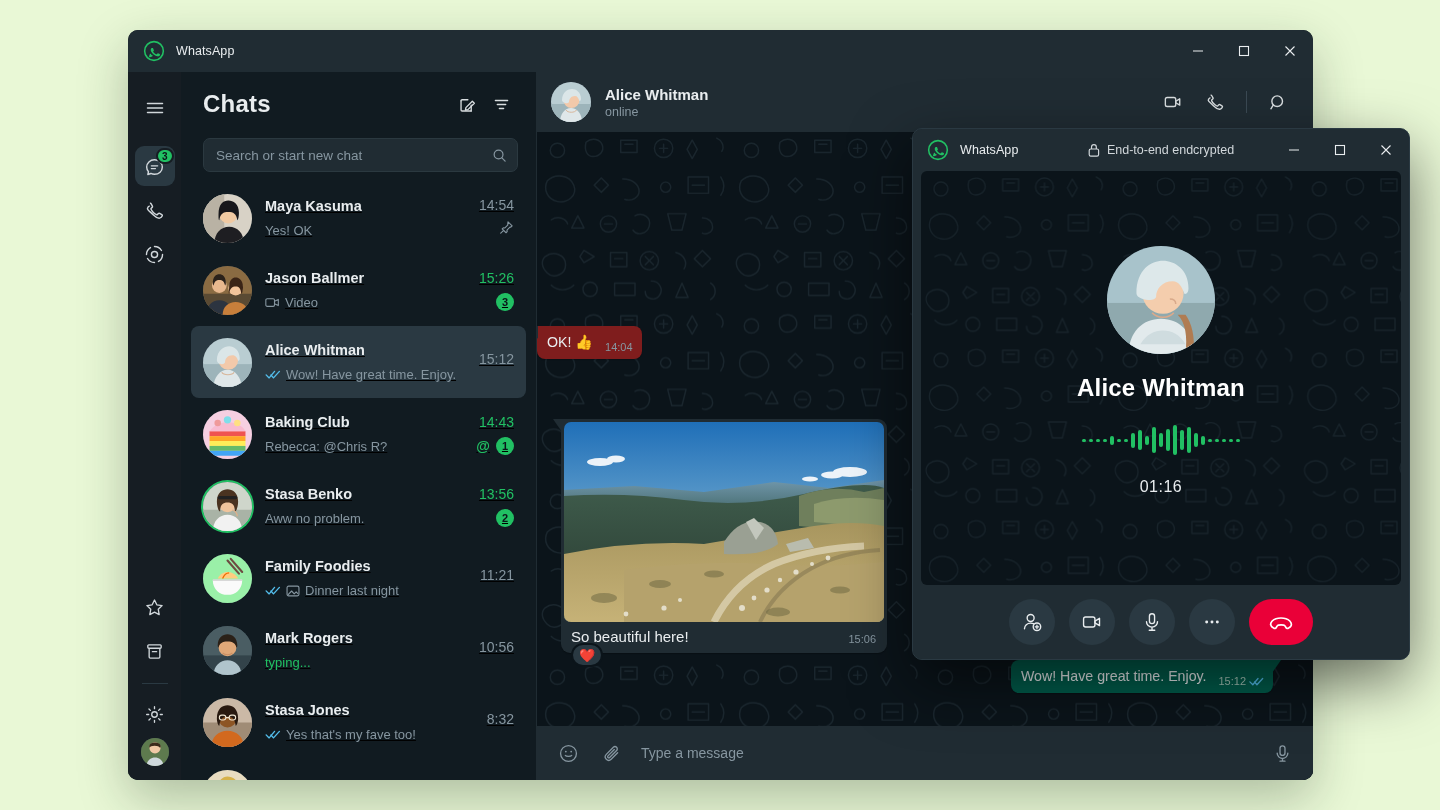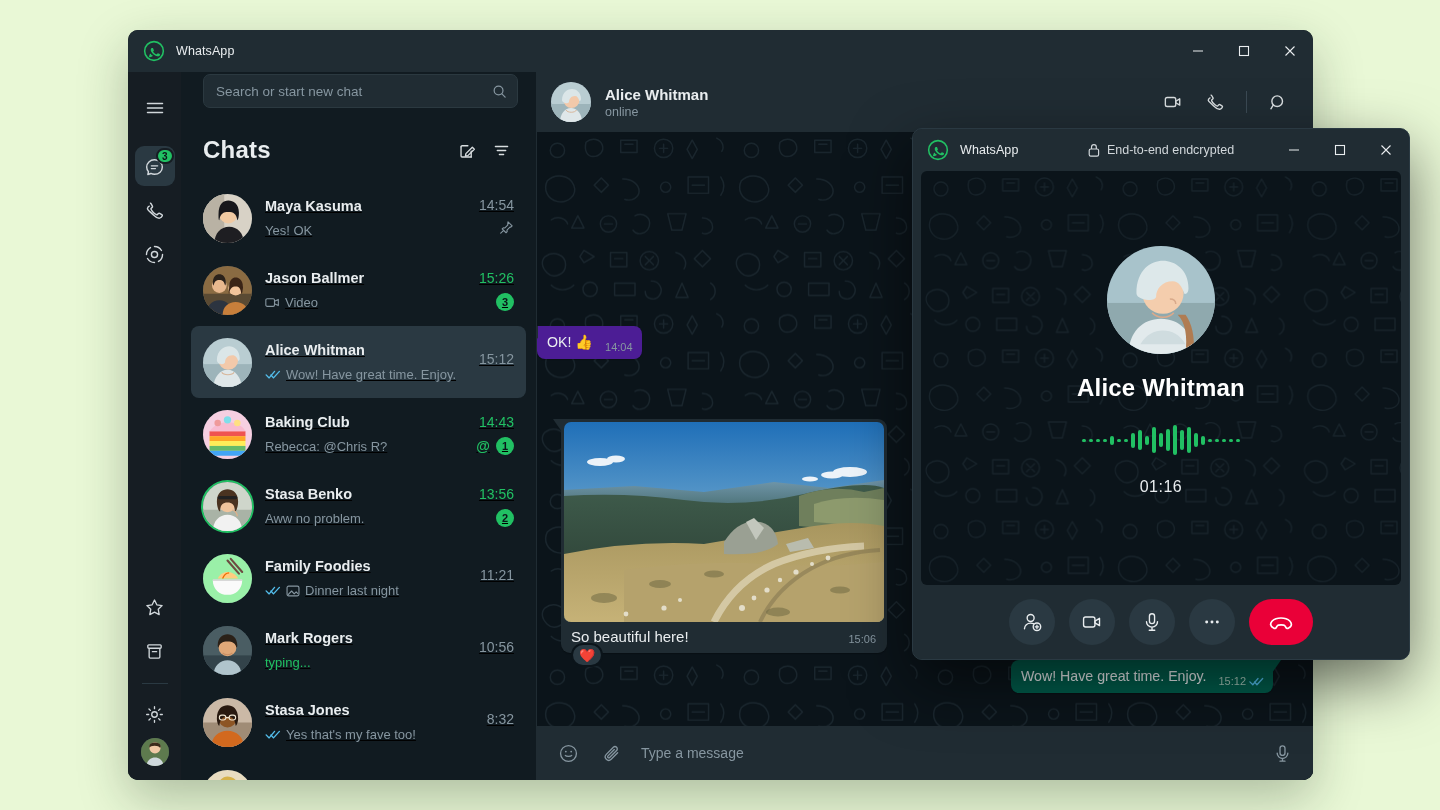--- a/index.html
+++ b/index.html
@@ -130,21 +130,21 @@
   }
   #wallpaper{position:absolute;inset:0;opacity:.5;}
   #msg-scroll{position:absolute;inset:0;padding:14px 40px 10px 24px;}
 
   .msg{ position:absolute; display:flex; }
   .bubble{
     border-radius:8px; padding:7px 9px 7px 10px; font-size:14.2px; color:#e9edef;
     position:relative; box-shadow:0 1px 1px rgba(0,0,0,.2); line-height:1.32;
     max-width:420px;
   }
-  .bubble.in{ background:#4c1d95; border-top-left-radius:0;}
+  .bubble.in{ background:#7f1d1d; border-top-left-radius:0;}
   .bubble.out{ background:#005c4b; border-top-right-radius:0;}
   .bubble .meta{
     font-size:11px; color:#8696a0; display:inline-flex; align-items:center; gap:3px;
     margin-left:8px; vertical-align:bottom; position:relative; top:3px;
   }
   .bubble.out .meta{ color:#a7c6b9; }
   .bubble.out .meta svg{stroke:#53bdeb;}
   .tail{position:absolute;top:0;width:9px;height:13px;}
   .tail.l{left:-8px;}
   .tail.r{right:-8px;}
@@ -307,43 +307,43 @@
         <svg class="ph" viewBox="0 0 40 40" preserveAspectRatio="xMidYMid slice">
           <rect width="40" height="40" fill="#5e7a4e"></rect>
           <circle cx="20" cy="14" r="8" fill="#f0c9a6"></circle>
           <path d="M8 40c0-7 5.4-12 12-12s12 5 12 12z" fill="#cfd8dc"></path>
           <path d="M12 11c1-6 15-6 16 0 .5 3-1 3-1 3-1-4-14-4-15 0 0 0-.4.1 0-3Z" fill="#3b2b1c"></path>
         </svg>
       </div>
     </div>
 
     <div id="list-pane">
-      <div id="search-wrap">
-        <div id="search-box">
-          <input id="search-input" value="" placeholder="Search or start new chat" style="">
-          <svg width="15" height="15" viewBox="0 0 16 16" fill="none">
-            <circle cx="7" cy="7" r="4.7" stroke-width="1.3"></circle>
-            <path d="M10.6 10.6 14 14" stroke-width="1.3" stroke-linecap="round"></path>
-          </svg>
-        </div>
-      </div>
-
       <div id="list-head">
         <div id="list-title">Chats</div>
         <div class="head-ic">
           <svg width="19" height="19" viewBox="0 0 20 20" fill="none">
             <path d="M3.2 6.1v9.6c0 .6.5 1.1 1.1 1.1h9.6" stroke-width="1.4" stroke-linecap="round"></path>
             <path d="M3.2 6.1c0-.6.5-1.1 1.1-1.1h6.1" stroke-width="1.4" stroke-linecap="round"></path>
             <path d="M13.9 16.8V10.6" stroke-width="1.4" stroke-linecap="round"></path>
             <path d="M8.3 13.3l6.8-6.8 2.1 2.1-6.8 6.8-2.6.5.5-2.6Z" stroke-width="1.4" stroke-linejoin="round"></path>
           </svg>
         </div>
         <div class="head-ic">
           <svg width="19" height="19" viewBox="0 0 20 20" fill="none">
             <path d="M3.6 5.8h12.8M5.6 10h8.8M7.8 14.2h4.4" stroke-width="1.5" stroke-linecap="round"></path>
+          </svg>
+        </div>
+      </div>
+
+      <div id="search-wrap">
+        <div id="search-box">
+          <input id="search-input" value="" placeholder="Search or start new chat" style="">
+          <svg width="15" height="15" viewBox="0 0 16 16" fill="none">
+            <circle cx="7" cy="7" r="4.7" stroke-width="1.3"></circle>
+            <path d="M10.6 10.6 14 14" stroke-width="1.3" stroke-linecap="round"></path>
           </svg>
         </div>
       </div>
 
       <div id="chat-list">
           <div class="chat-row">
             <div class="cr-avatar">
       <svg class="ph" viewBox="0 0 60 60" preserveAspectRatio="xMidYMid slice">
                 <rect width="60" height="60" fill="#d8d2c6"></rect>
                 <rect x="0" y="0" width="26" height="60" fill="#b9b2a4"></rect>

